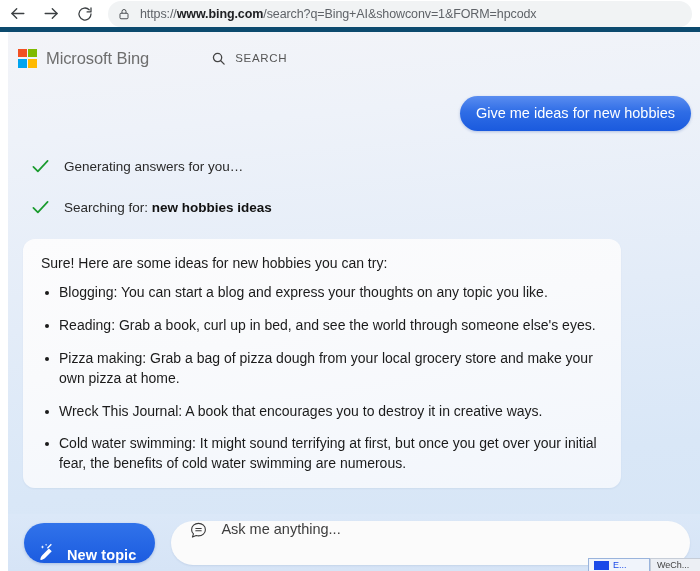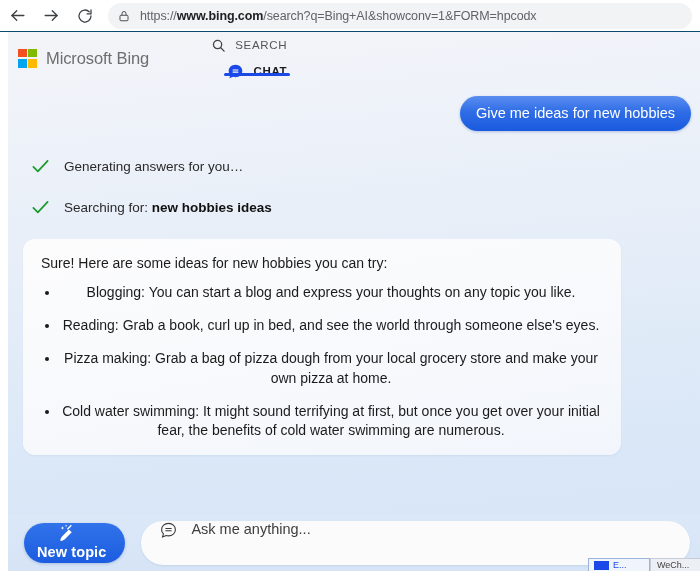--- a/index.html
+++ b/index.html
@@ -9,21 +9,21 @@
     font-family: "Liberation Sans", sans-serif;
     background: #ffffff;
   }
 
   
   .browser-bar {
     position: absolute; top: 0; left: 0;
     width: 700px; height: 32px;
     background: #ffffff;
     display: flex; align-items: center;
-    border-bottom: 1px solid #0c4a6e;
+    border-bottom: 5px solid #0c4a6e;
   }
   .nav-btn {
     width: 34px; height: 32px;
     display: flex; align-items: center; justify-content: center;
     color: #3c4043;
     cursor: pointer;
   }
   .nav-btn svg { display: block; }
   .omnibox {
     flex: 1;
@@ -140,21 +140,20 @@
     padding-left: 4px;
   }
   .answer-list { list-style: none; }
   .answer-list li {
     position: relative;
     font-size: 14px;
     color: #1b1b1b;
     line-height: 1.42;
     padding-left: 22px;
     margin-bottom: 13px;
-    text-align: center;
   }
   .answer-list li:last-child { margin-bottom: 0; }
   .answer-list li::before {
     content: "";
     position: absolute;
     left: 8px; top: 8px;
     width: 4px; height: 4px;
     border-radius: 50%;
     background: #1b1b1b;
   }
@@ -162,30 +161,29 @@
   
   .composer {
     position: absolute;
     left: 0; bottom: 0;
     width: 700px; height: 57px;
     background: linear-gradient(180deg, #dbe8f8 0%, #d6e4f6 100%);
     display: flex; align-items: center;
     padding-left: 16px;
   }
   .new-topic {
-    display: flex; align-items: center;
+    display: flex; align-items: flex-end;
     height: 40px;
     background: linear-gradient(180deg, #3173ea 0%, #1c5ce0 100%);
     border-radius: 20px;
     padding: 0 19px 0 13px;
     color: #fff;
     cursor: pointer;
     box-shadow: 0 1px 3px rgba(30,70,160,0.25);
     border: none;
-    flex-direction: column;
   }
   .broom-icon { display: flex; align-items: center; margin-right: 9px; }
   .new-topic-label { font-size: 14.5px; font-weight: 600; letter-spacing: 0.1px; }
 
   .ask-box {
     flex: 1;
     margin-left: 16px;
     margin-right: 18px;
     height: 44px;
     background: #fbfbfb;
@@ -285,31 +283,20 @@
       <div class="tab">
         <span class="search-glyph">
           <svg width="15" height="15" viewBox="0 0 24 24" fill="none" stroke="currentColor" stroke-width="2.1" stroke-linecap="round">
             <circle cx="10.5" cy="10.5" r="6.6"></circle>
               <line x1="15.6" y1="15.6" x2="21" y2="21"></line>
           </svg>
         </span>
         <span class="tab-label">SEARCH</span>
       </div>
 
-      <div class="tab active">
-        <span class="chat-glyph">
-          <svg width="17" height="17" viewBox="0 0 24 24">
-            <path d="M12 2.4c5.4 0 9.6 3.9 9.6 8.8s-4.2 8.8-9.6 8.8c-1.1 0-2.2-.17-3.2-.48L3.2 21.6l1.5-4.4C3.2 15.6 2.4 13.4 2.4 11.2 2.4 6.3 6.6 2.4 12 2.4z" fill="#1a49e8"></path>
-            <rect x="7.8" y="9" width="8.4" height="1.5" rx="0.75" fill="#ffffff"></rect>
-            <rect x="7.8" y="12.1" width="8.4" height="1.5" rx="0.75" fill="#ffffff"></rect>
-          </svg>
-        </span>
-        <span class="tab-label">CHAT</span>
-        <span class="underline"></span>
-      </div>
     </div>
   </div>
 
   <div class="conversation">
 
     <div class="user-row">
       <div class="user-bubble">Give me ideas for new hobbies</div>
     </div>
 
     <div class="status-list">
@@ -330,20 +317,21 @@
         <span class="status-text"><span>Searching for: </span><b>new hobbies ideas</b></span>
       </div>
     </div>
 
     <div class="answer-card">
       <div class="answer-intro">Sure! Here are some ideas for new hobbies you can try:</div>
       <ul class="answer-list">
         <li>Blogging: You can start a blog and express your thoughts on any topic you like.</li>
         <li>Reading: Grab a book, curl up in bed, and see the world through someone else's eyes.</li>
         <li>Pizza making: Grab a bag of pizza dough from your local grocery store and make your own pizza at home.</li>
+        <li>Wreck This Journal: A book that encourages you to destroy it in creative ways.</li>
         <li>Cold water swimming: It might sound terrifying at first, but once you get over your initial fear, the benefits of cold water swimming are numerous.</li>
       </ul>
     </div>
   </div>
 
   <div class="composer">
     <button class="new-topic">
       <span class="broom-icon">
         <svg width="21" height="21" viewBox="0 0 24 24" fill="#ffffff">
           <path d="M16.9 3.1l-1.05-1.05-4.5 4.5 1.05 1.05z"></path>

